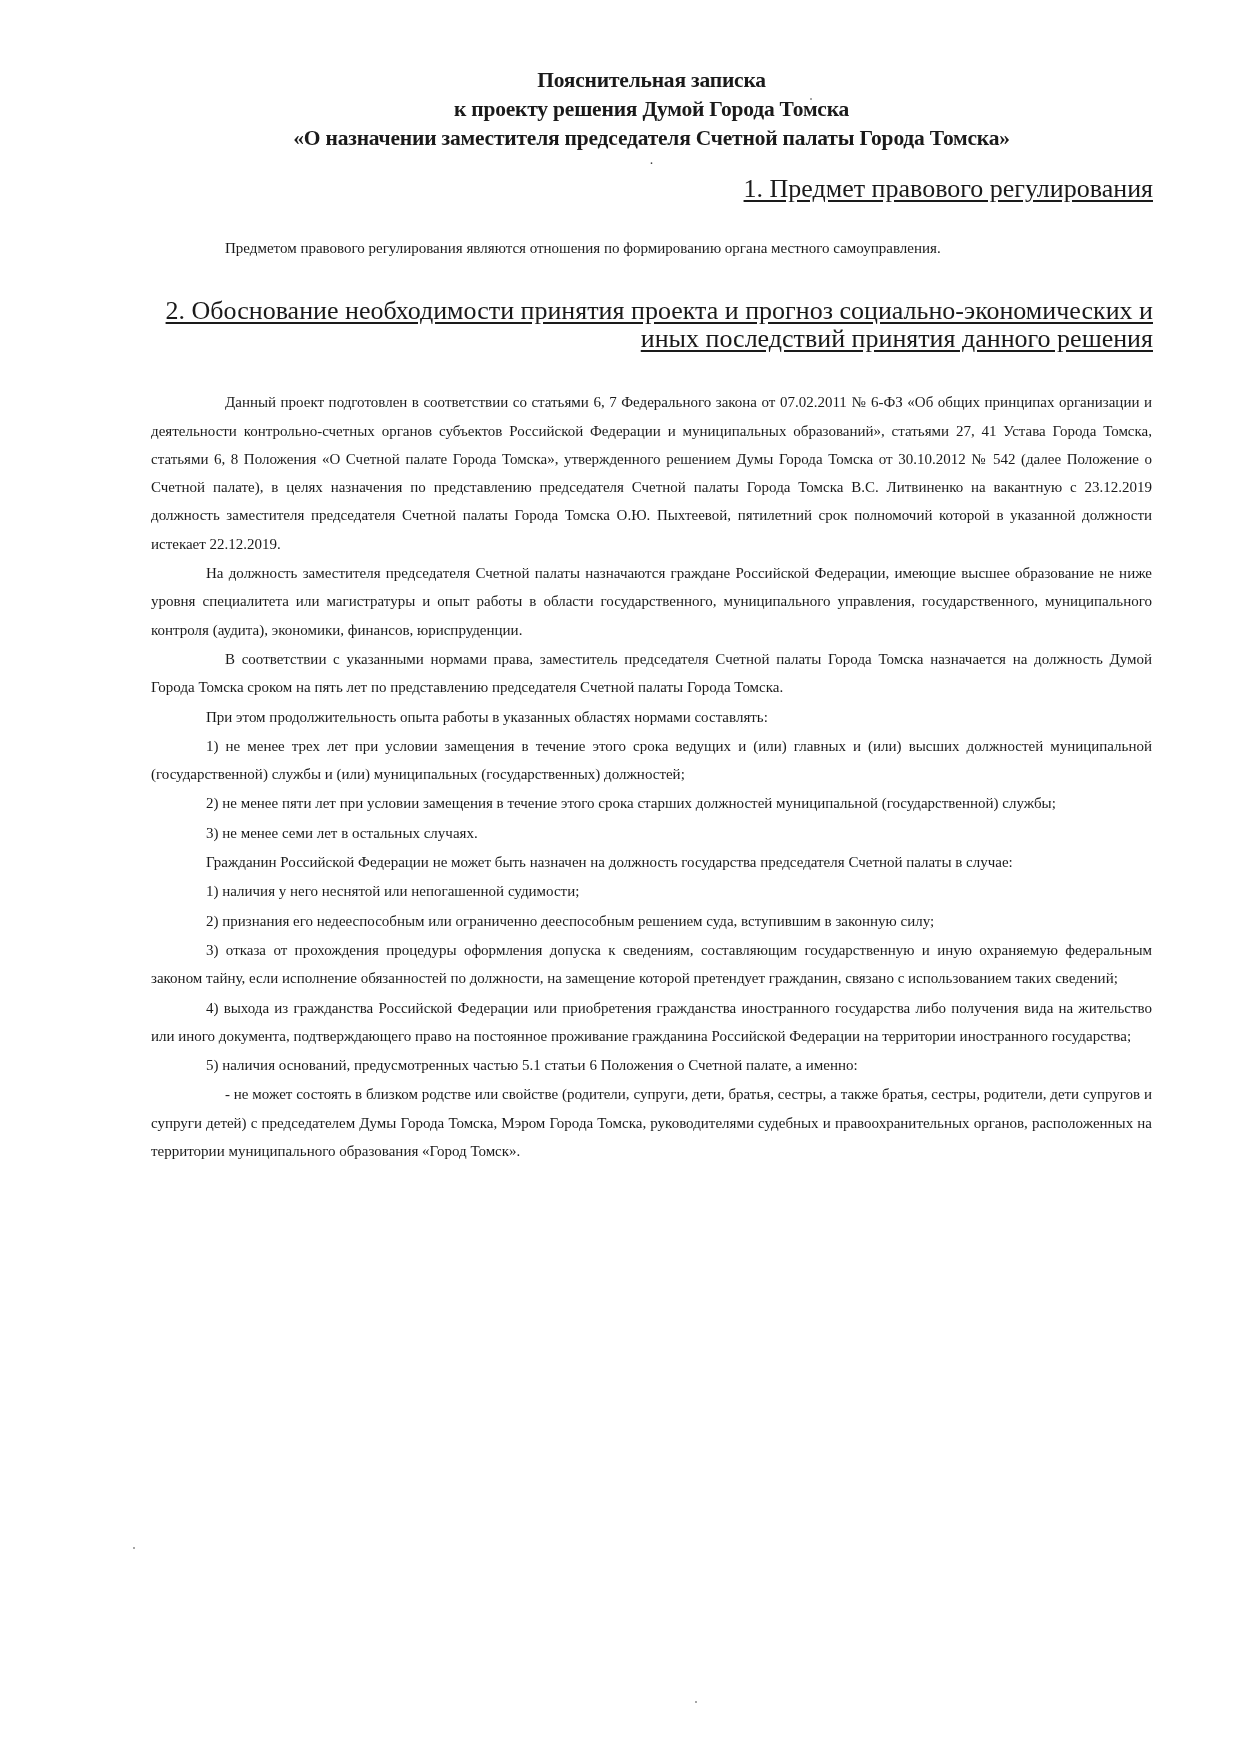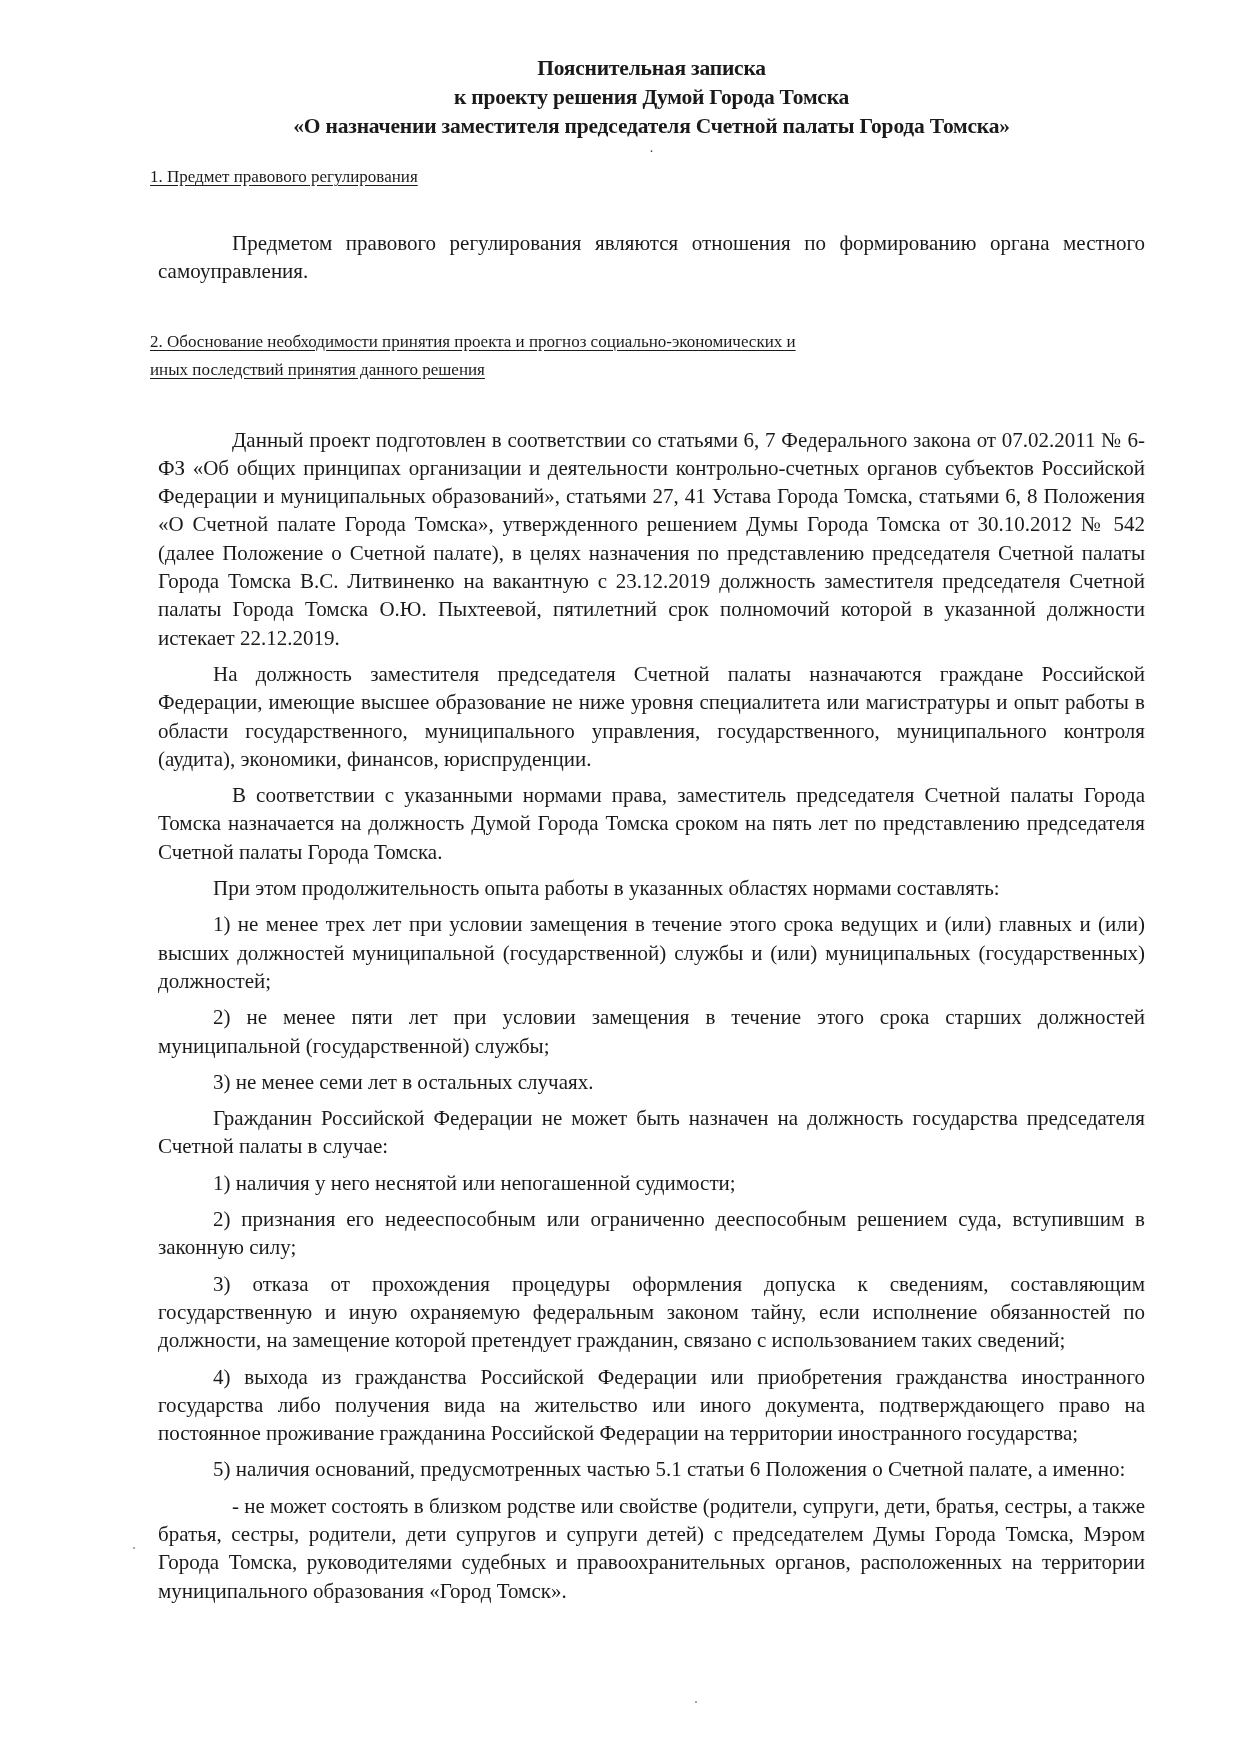--- a/index.html
+++ b/index.html
@@ -11,50 +11,50 @@
       width: 1240px;
       height: 1753px;
       position: relative;
       overflow: hidden;
       font-family: "Liberation Serif", "DejaVu Serif", serif;
       color: #1a1a1a;
     }
     .page {
       position: absolute;
       left: 150px;
-      top: 54px;
+      top: 66px;
       width: 1003px;
     }
     .title {
       text-align: center;
       font-weight: bold;
       font-size: 21.5px;
       line-height: 29px;
       letter-spacing: -0.2px;
     }
     .title div { white-space: nowrap; }
     .dot {
       text-align: center;
       font-size: 14px;
       line-height: 14px;
       height: 22px;
       color: #444;
     }
     .section-heading {
-      text-align: left;
-      font-size: 17px;
+      text-align: right;
+      font-size: 26px;
       line-height: 28px;
       text-decoration: underline;
       text-underline-offset: 3px;
     }
     .p {
-      font-size: 21px;
+      font-size: 15px;
       line-height: 28.3px;
       text-align: justify;
-      margin: 8px;
+      margin: 1px;
     }
     .indent { text-indent: 74px; }
     .indent2 { text-indent: 55px; }
     .gap-m { height: 30px; }
     .gap-l { height: 34px; }
     .scan-mark {
       position: absolute;
       width: 2px; height: 2px;
       background: #888;
       border-radius: 1px;

